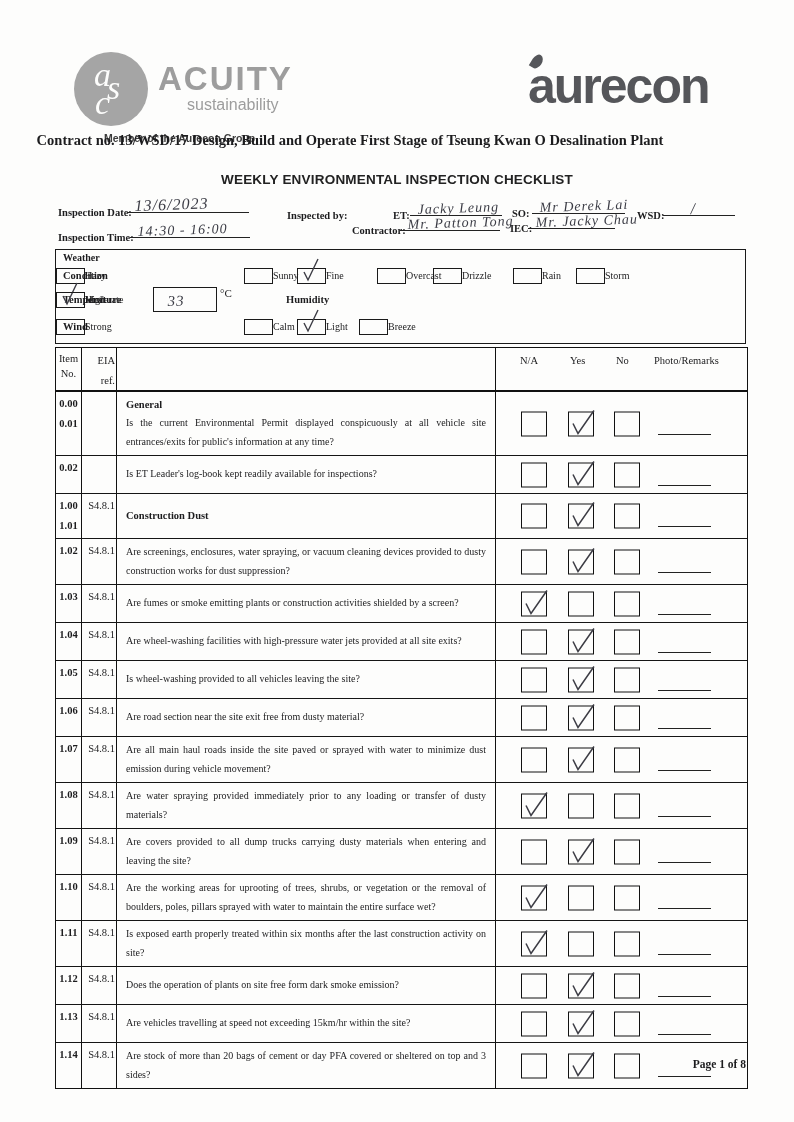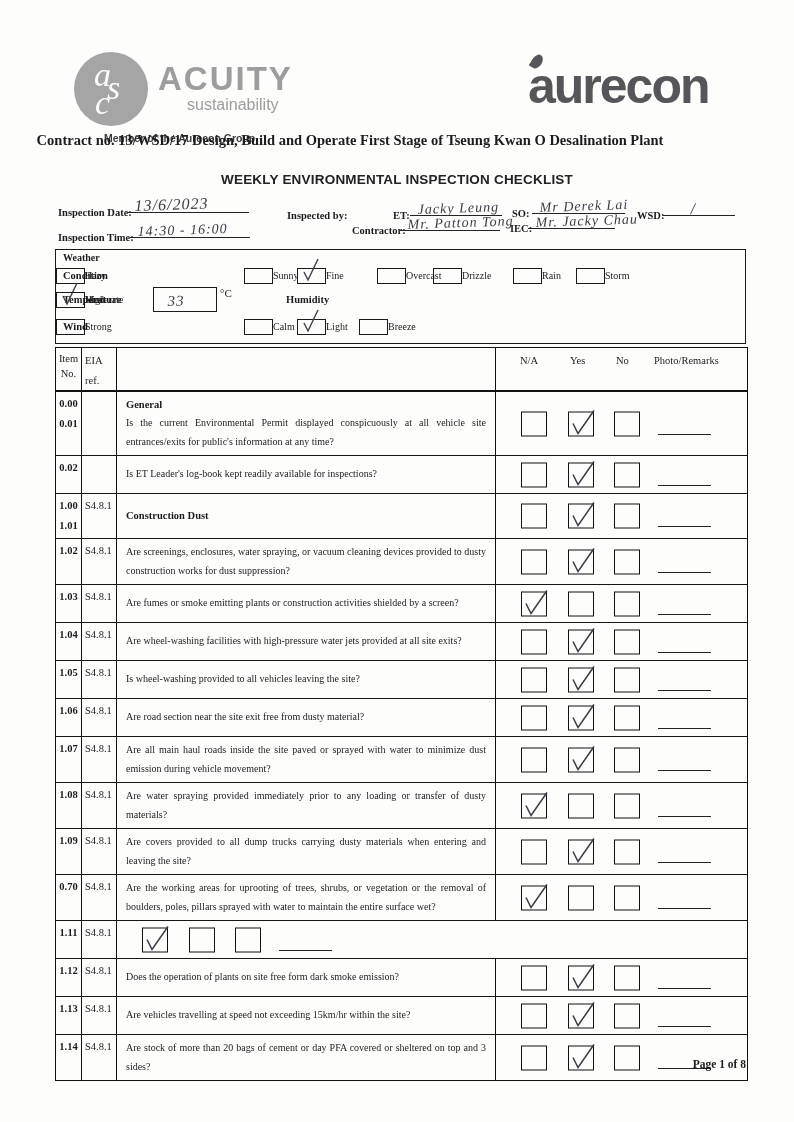--- a/index.html
+++ b/index.html
@@ -56,21 +56,21 @@
   .temp-unit{position:absolute;left:164px;top:-2px;font-size:11px;}
 
   
   .table{left:55px;top:347px;width:691px;border:1.6px solid #111;background:#fdfdfc;}
   .thead,.trow{display:grid;grid-template-columns:26px 35px 379px 1fr;}
   .thead{height:42px;border-bottom:2.4px solid #111;}
   .trow{border-bottom:1.4px solid #151515;min-height:37px;}
   .trow:last-child{border-bottom:none;}
   .cell{position:relative;}
   .c-item,.c-eia{border-right:1.3px solid #111;font-size:10.5px;padding:2px 1px;
-                 white-space:pre-line;line-height:20px;text-align:left;}
+                 white-space:pre-line;line-height:20px;text-align:right;}
   .c-item{font-weight:bold;text-align:center;}
   .c-eia{padding-left:3px;}
   .c-desc{border-right:1.3px solid #111;padding:4px 9px;display:flex;flex-direction:column;justify-content:center;}
   .sec{font-weight:bold;font-size:10.5px;line-height:18px;}
   .q{font-size:10px;line-height:1.85;text-align:justify;}
   .hh{font-size:10.5px;font-weight:normal;}
   .thead .c-item{line-height:15px;padding-top:3px;font-weight:normal;}
   .thead .c-eia{padding-top:3px;}
   .h-na{position:absolute;left:24px;top:7px;}
   .h-yes{position:absolute;left:74px;top:7px;}
@@ -375,39 +375,42 @@
             <span class="cb cb2">
               <svg class="tick" width="30" height="32" viewBox="0 0 30 32">
                 <polyline points="6,18 11,28 27,5" fill="none" stroke="#3c3c44" stroke-width="1.5"></polyline>
               </svg>
             </span>
             <span class="cb cb3"></span>
             <span class="rline"></span>
           </div>
         </div>
         <div class="trow">
-          <div class="cell c-item">0.70</div>
+          <div class="cell c-item">1.10</div>
           <div class="cell c-eia">S4.8.1</div>
           <div class="cell c-desc">
             <div class="q">Are the working areas for uprooting of trees, shrubs, or vegetation or the removal of boulders, poles, pillars sprayed with water to maintain the entire surface wet?</div>
           </div>
           <div class="cell c-checks">
             <span class="cb cb1">
               <svg class="tick" width="30" height="32" viewBox="0 0 30 32">
                 <polyline points="6,18 11,28 27,5" fill="none" stroke="#3c3c44" stroke-width="1.5"></polyline>
               </svg>
             </span>
             <span class="cb cb2"></span>
             <span class="cb cb3"></span>
             <span class="rline"></span>
           </div>
         </div>
         <div class="trow">
           <div class="cell c-item">1.11</div>
           <div class="cell c-eia">S4.8.1</div>
+          <div class="cell c-desc">
+            <div class="q">Is exposed earth properly treated within six months after the last construction activity on site?</div>
+          </div>
           <div class="cell c-checks">
             <span class="cb cb1">
               <svg class="tick" width="30" height="32" viewBox="0 0 30 32">
                 <polyline points="6,18 11,28 27,5" fill="none" stroke="#3c3c44" stroke-width="1.5"></polyline>
               </svg>
             </span>
             <span class="cb cb2"></span>
             <span class="cb cb3"></span>
             <span class="rline"></span>
           </div>

